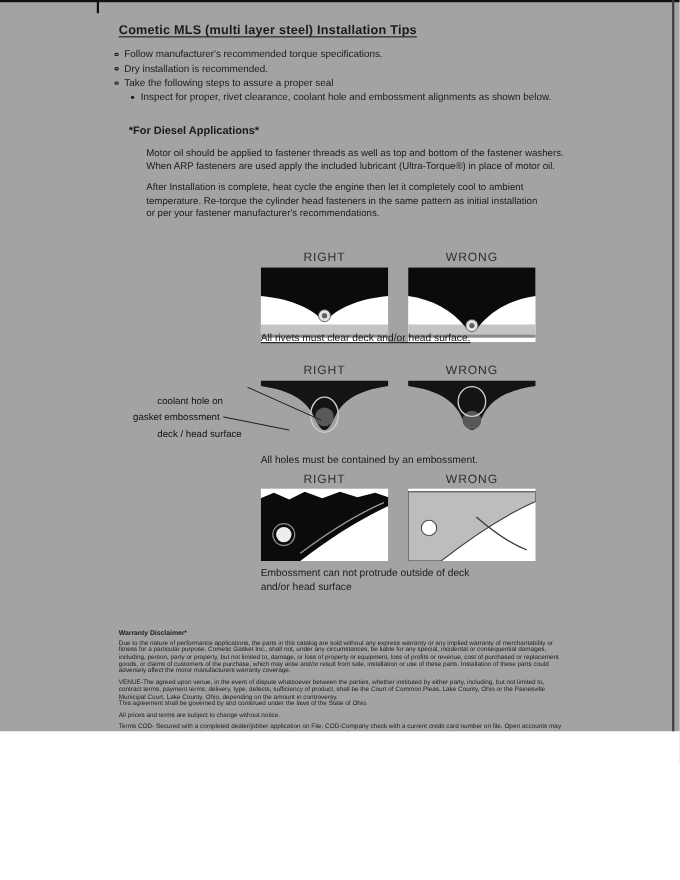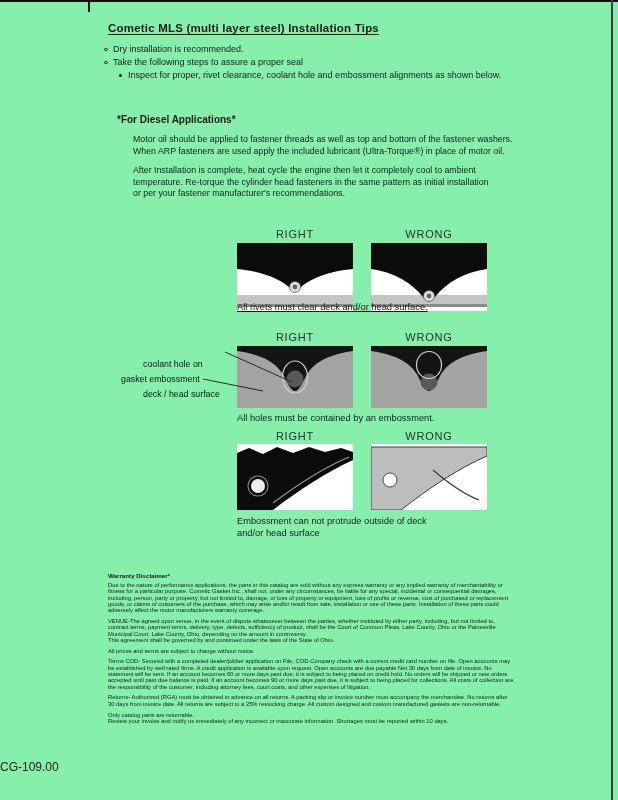--- a/index.html
+++ b/index.html
@@ -1,18 +1,18 @@
 <!DOCTYPE html>
 <html><head>
 <meta charset="utf-8">
 <style>
   * { margin:0; padding:0; box-sizing:border-box; }
   html,body { background:#ffffff; }
   .page {
-    position:relative; width:618px; height:800px; background:#86efac;
+    position:relative; width:618px; height:665px; background:#a3a3a3;
     font-family:"Liberation Sans", sans-serif; color:#1a1a1a; overflow:hidden;
   }
   .edge-top  { position:absolute; left:0; top:0; width:618px; height:2px; background:#101010; }
   .edge-right{ position:absolute; left:611px; top:0; width:2px; height:800px; background:#3c3c3c; }
   .tick-left { position:absolute; left:88px; top:0; width:2px; height:12px; background:#101010; }
 
   .title {
     position:absolute; left:108px; top:22px;
     font-size:11.5px; font-weight:bold; letter-spacing:0.2px;
     text-decoration:underline; text-underline-offset:2px;
@@ -54,20 +54,24 @@
 
 <div class="page">
 
   <div class="edge-top"></div>
   <div class="edge-right"></div>
   <div class="tick-left"></div>
 
   <h1 class="title">Cometic MLS (multi layer steel) Installation Tips</h1>
 
   <div class="intro">
+    <div class="row">
+      <span class="mk mk-o"><i></i></span>
+      <span>Follow manufacturer's recommended torque specifications.</span>
+    </div>
     <div class="row">
       <span class="mk mk-o"><i></i></span>
       <span>Dry installation is recommended.</span>
     </div>
     <div class="row">
       <span class="mk mk-o"><i></i></span>
       <span>Take the following steps to assure a proper seal</span>
     </div>
     <div class="row sub">
       <span class="mk mk-f"><i></i></span>

